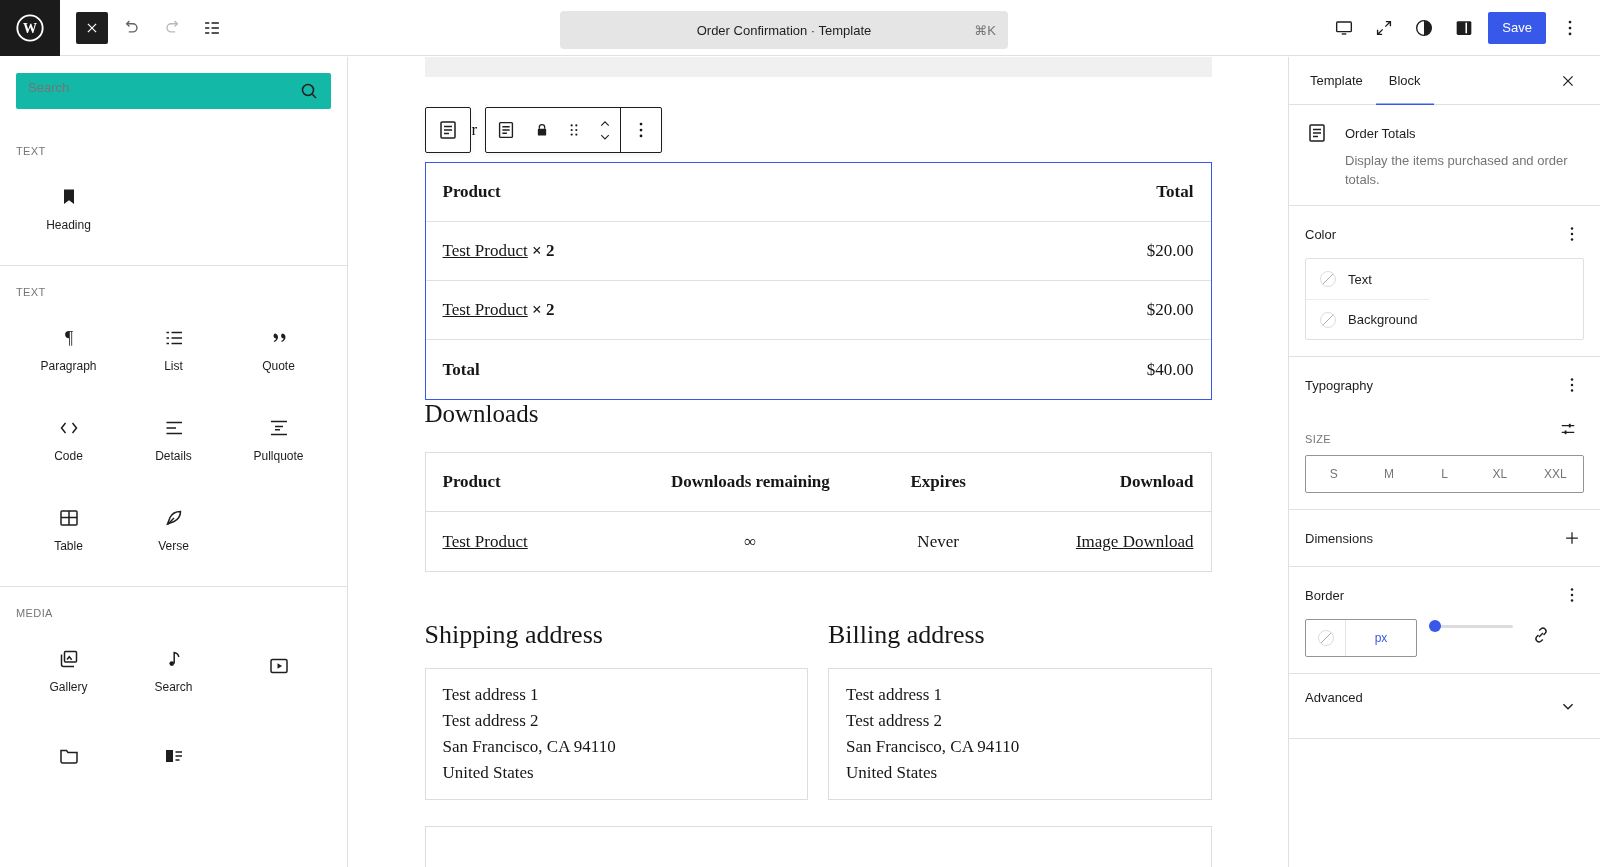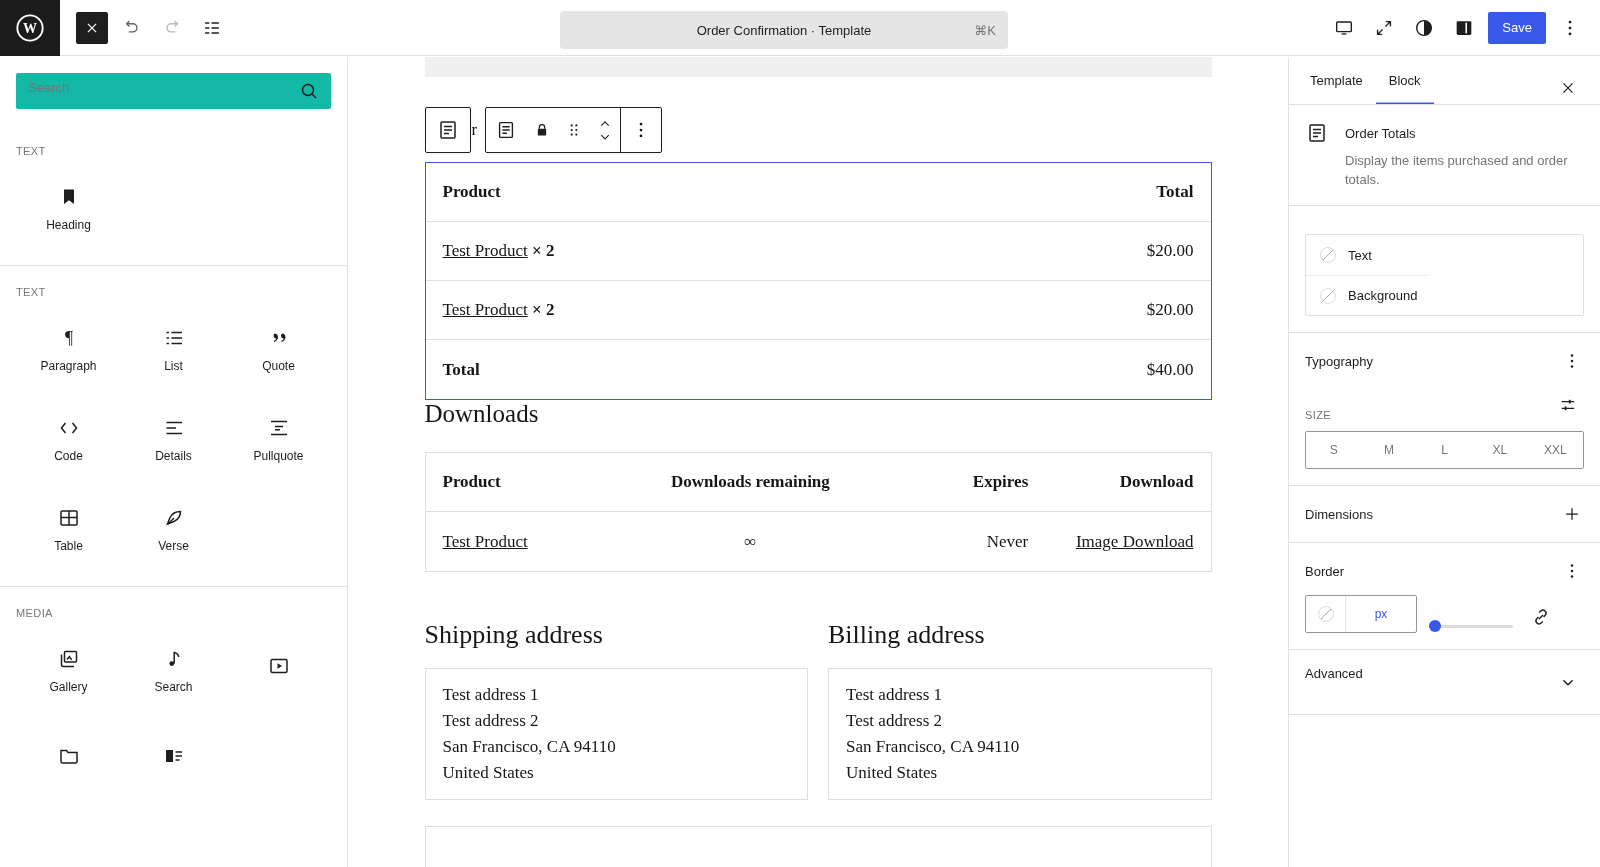--- a/index.html
+++ b/index.html
@@ -61,51 +61,51 @@
   .ot-row{height:59px;display:flex;align-items:center;justify-content:space-between;padding:0 17px;font-size:17px;border-bottom:1px solid var(--line)}
   .ot-row:last-child{border-bottom:none}
   .ot-head{font-weight:bold}
   .ot-total .ot-label{font-weight:bold}
   .cv-link{color:#161616;text-decoration:underline}
 
   .dl-title{font-size:25px;font-weight:normal}
   .dl-table{margin-top:24px;border:1px solid var(--canvas-line)}
   .dl-row{display:grid;grid-template-columns:28% 26% 24% 22%;align-items:center;height:59px;padding:0 17px;font-size:17px}
   .dl-row.head{font-weight:bold;border-bottom:1px solid var(--canvas-line)}
-  .dl-c2{text-align:center}.dl-c3{text-align:right}.dl-c4{text-align:right}
+  .dl-c2{text-align:center}.dl-c3{text-align:center}.dl-c4{text-align:right}
 
   .addresses{margin-top:48px;display:flex;gap:20px}
   .addr{flex:1}
   .addr h2{font-size:26px;font-weight:normal;margin-bottom:18px}
   .addr-box{border:1px solid var(--canvas-line);padding:13px 17px;font-size:17px;line-height:26px}
   .bottom-partial{margin-top:26px;border:1px solid var(--canvas-line);height:80px}
 
   
   .sidebar{position:absolute;top:57px;right:0;width:312px;bottom:0;background:#fff;border-left:1px solid var(--line);overflow:hidden;z-index:20}
-  .rs-tabs{height:48px;display:flex;align-items:flex-end;border-bottom:1px solid var(--line);padding:0 8px}
+  .rs-tabs{height:48px;display:flex;align-items:center;border-bottom:1px solid var(--line);padding:0 8px}
   .rs-tab{height:48px;display:flex;align-items:center;padding:0 13px;font-size:13px;color:var(--ink)}
   .rs-tab.active{box-shadow:inset 0 -1.5px 0 var(--accent)}
   .rs-close{margin-left:auto;margin-right:8px}
   .block-card{padding:16px;display:grid;grid-template-columns:24px 1fr;column-gap:16px;row-gap:6px}
   .block-card .bc-icon{grid-row:1;color:var(--ink)}
   .bc-title{font-size:13px;font-weight:500;align-self:center}
   .bc-desc{grid-column:2;font-size:13px;color:var(--muted);line-height:19px}
   .rs-divider{height:1px;background:var(--line)}
   .panel{padding:16px}
   .panel-head{display:flex;align-items:center;justify-content:space-between}
   .panel-title{font-size:13px;font-weight:500;color:var(--ink)}
   .panel-head .icon-btn{width:24px;height:24px}
   .color-list{margin-top:12px;border:1px solid var(--line);border-radius:2px}
   .color-row{height:40px;display:flex;align-items:center;gap:10px;padding:0 12px;font-size:13px}
   .color-row + .color-row{border-top:1px solid #ececec}
   .size-row{margin-top:16px;display:flex;align-items:flex-end;justify-content:space-between}
   .size-label{font-size:11px;font-weight:500;color:var(--muted);letter-spacing:.4px}
   .seg{margin-top:10px;height:38px;border:1px solid #949494;border-radius:2px;display:flex}
   .seg-cell{flex:1;display:flex;align-items:center;justify-content:center;font-size:12px;color:var(--muted)}
-  .border-controls{margin-top:12px;display:flex;align-items:flex-end;gap:12px}
+  .border-controls{margin-top:12px;display:flex;align-items:flex-start;gap:12px}
   .unit-box{height:38px;width:112px;border:1px solid #949494;border-radius:2px;display:flex;align-items:center}
   .unit-swatch{width:40px;height:100%;display:flex;align-items:center;justify-content:center;border-right:1px solid #e6e6e6}
   .unit-label{flex:1;text-align:center;font-size:12px;color:var(--accent)}
   .slider{position:relative;width:84px;height:14px;display:flex;align-items:center}
   .slider-track{width:100%;height:3px;border-radius:2px;background:#dcdcde}
   .slider-thumb{position:absolute;left:0;top:1px;width:12px;height:12px;border-radius:50%;background:var(--accent)}
   .adv-head{display:flex;align-items:flex-start;justify-content:space-between}
 </style>
 </head>
 <body>
@@ -440,20 +440,30 @@
     <svg class="bc-icon" width="24" height="24" viewBox="0 0 24 24">
         <rect x="5" y="4" width="14" height="16" rx="1" fill="none" stroke="currentColor" stroke-width="1.5"></rect>
         <path d="M8 8.5h8M8 12h8M8 15.5h5" stroke="currentColor" stroke-width="1.5"></path>
       </svg>
     <div class="bc-title">Order Totals</div>
     <div class="bc-desc">Display the items purchased and order totals.</div>
   </div>
   <div class="rs-divider"></div>
 
   <div class="panel">
+    <div class="panel-head">
+      <span class="panel-title">Color</span>
+      <button class="icon-btn">
+        <svg width="20" height="20" viewBox="0 0 24 24">
+            <circle cx="12" cy="5.5" r="1.5" fill="currentColor"></circle>
+            <circle cx="12" cy="12" r="1.5" fill="currentColor"></circle>
+            <circle cx="12" cy="18.5" r="1.5" fill="currentColor"></circle>
+          </svg>
+      </button>
+    </div>
     <div class="color-list">
       <button class="color-row">
         <svg width="20" height="20" viewBox="0 0 24 24">
             <circle cx="12" cy="12" r="9" fill="#fff" stroke="#ddd" stroke-width="1.2"></circle>
             <path d="M5.9 18.1 18.1 5.9" stroke="#aaa" stroke-width="1.2"></path>
           </svg>
         <span>Text</span>
       </button>
       <button class="color-row">
         <svg width="20" height="20" viewBox="0 0 24 24">

